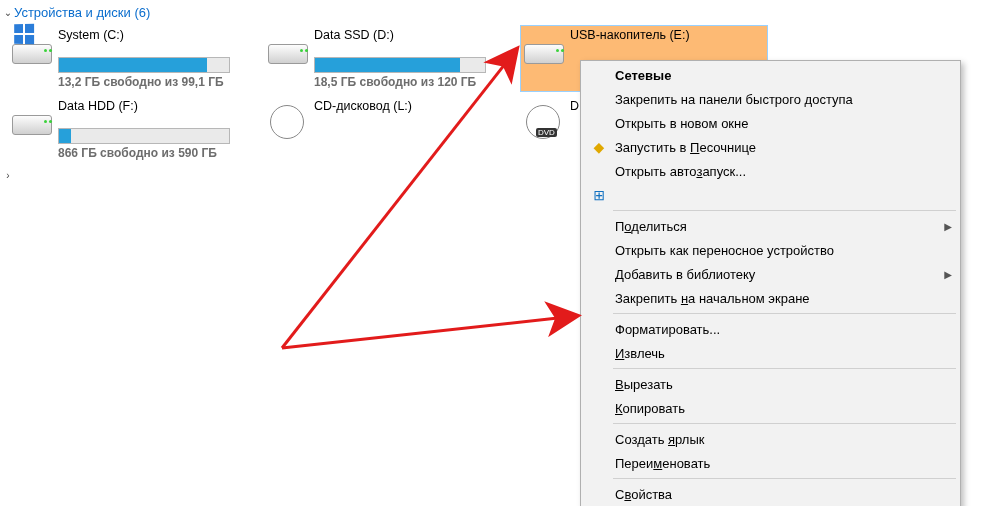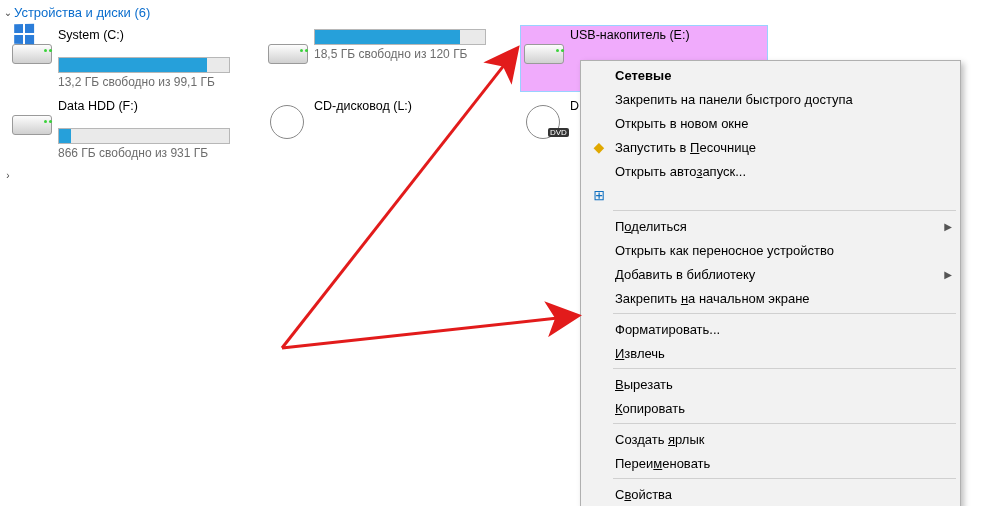--- a/index.html
+++ b/index.html
@@ -25,36 +25,36 @@
   .chevron { width: 12px; text-align: center; font-size: 10px; color: #4a4a4a; }
   .drive-row { display: flex; flex-wrap: nowrap; }
   .drive {
     display: flex;
     width: 248px;
     margin: 2px 0 2px 8px;
     padding: 3px 0 3px 2px;
     box-sizing: border-box;
     align-items: flex-start;
   }
-  .drive.selected { background: #f0abfc; border: 1px solid #99d1ff; padding: 2px 0 2px 1px; }
+  .drive.selected { background: #fdba74; border: 1px solid #99d1ff; padding: 2px 0 2px 1px; }
   .drive .icon { width: 40px; height: 30px; margin: 6px 6px 0 2px; position: relative; }
   .drive-body { flex: 1; min-width: 0; }
   .drive-title { font-size: 12.5px; white-space: nowrap; overflow: hidden; text-overflow: ellipsis; padding-bottom: 14px; }
   .bar {
     width: 170px; height: 14px;
     border: 1px solid #b7b7b7;
     background: #eaeaea;
     position: relative;
     margin: 1px 0 2px 0;
   }
   .bar-fill {
     position: absolute; left: 0; top: 0; bottom: 0;
     background: #26a0da;
   }
-  .drive-sub { font-size: 12px; color: #6d6d6d; white-space: nowrap; }
+  .drive-sub { font-size: 12px; color: #6d6d6d; white-space: nowrap; font-weight: bold; }
 
   
   .drv-icon {
     width: 38px; height: 18px;
     background: linear-gradient(#fdfdfd, #d0d0d0);
     border: 1px solid #9a9a9a;
     border-radius: 3px;
     position: absolute; bottom: 0; left: 0;
   }
   .drv-icon::after {
@@ -72,21 +72,21 @@
     transform: perspective(60px) rotateY(-5deg);
   }
   .win-decor span { background: #2b7dd9; }
   .dvd-icon {
     width: 32px; height: 32px; border-radius: 50%;
     background: radial-gradient(circle, #fff 0 15%, #777 15% 20%, #e8e8e8 20% 55%, conic-gradient(#eee,#ccc,#eee,#ccc,#eee) 55% 100%);
     border: 1px solid #888;
     position: absolute; left: 2px; top: 0;
   }
   .dvd-label {
-    position:absolute;bottom:-2px;left:24px;
+    position:absolute;bottom:-2px;left:12px;
     background:#333;color:#fff;font-size:8px;padding:0 2px;border-radius:2px;margin-top:8px;
   }
 
   
   .context-menu {
     position: absolute;
     left: 580px; top: 60px;
     width: 375px;
     background: #f2f2f2;
     border: 1px solid #b0b0b0;
@@ -144,20 +144,21 @@
             <div class="bar-fill" style="width: 87%;"></div>
           </div>
           <div class="drive-sub">13,2 ГБ свободно из 99,1 ГБ</div>
         </div>
       </div>
       <div class="drive">
         <div class="icon">
           <div class="drv-icon"></div>
         </div>
         <div class="drive-body">
+          <div class="drive-title">Data SSD (D:)</div>
           <div class="bar">
             <div class="bar-fill" style="width: 85%;"></div>
           </div>
           <div class="drive-sub">18,5 ГБ свободно из 120 ГБ</div>
         </div>
       </div>
       <div class="drive selected">
         <div class="icon">
           <div class="drv-icon"></div>
         </div>
@@ -169,21 +170,21 @@
     <div class="drive-row">
       <div class="drive">
         <div class="icon">
           <div class="drv-icon"></div>
         </div>
         <div class="drive-body">
           <div class="drive-title">Data HDD (F:)</div>
           <div class="bar">
             <div class="bar-fill" style="width: 7%;"></div>
           </div>
-          <div class="drive-sub">866 ГБ свободно из 931 ГБ</div>
+          <div class="drive-sub">866 ГБ свободно из 590 ГБ</div>
         </div>
       </div>
       <div class="drive">
         <div class="icon">
           <div class="dvd-icon"></div>
         </div>
         <div class="drive-body">
           <div class="drive-title">CD-дисковод (L:)</div>
         </div>
       </div>

